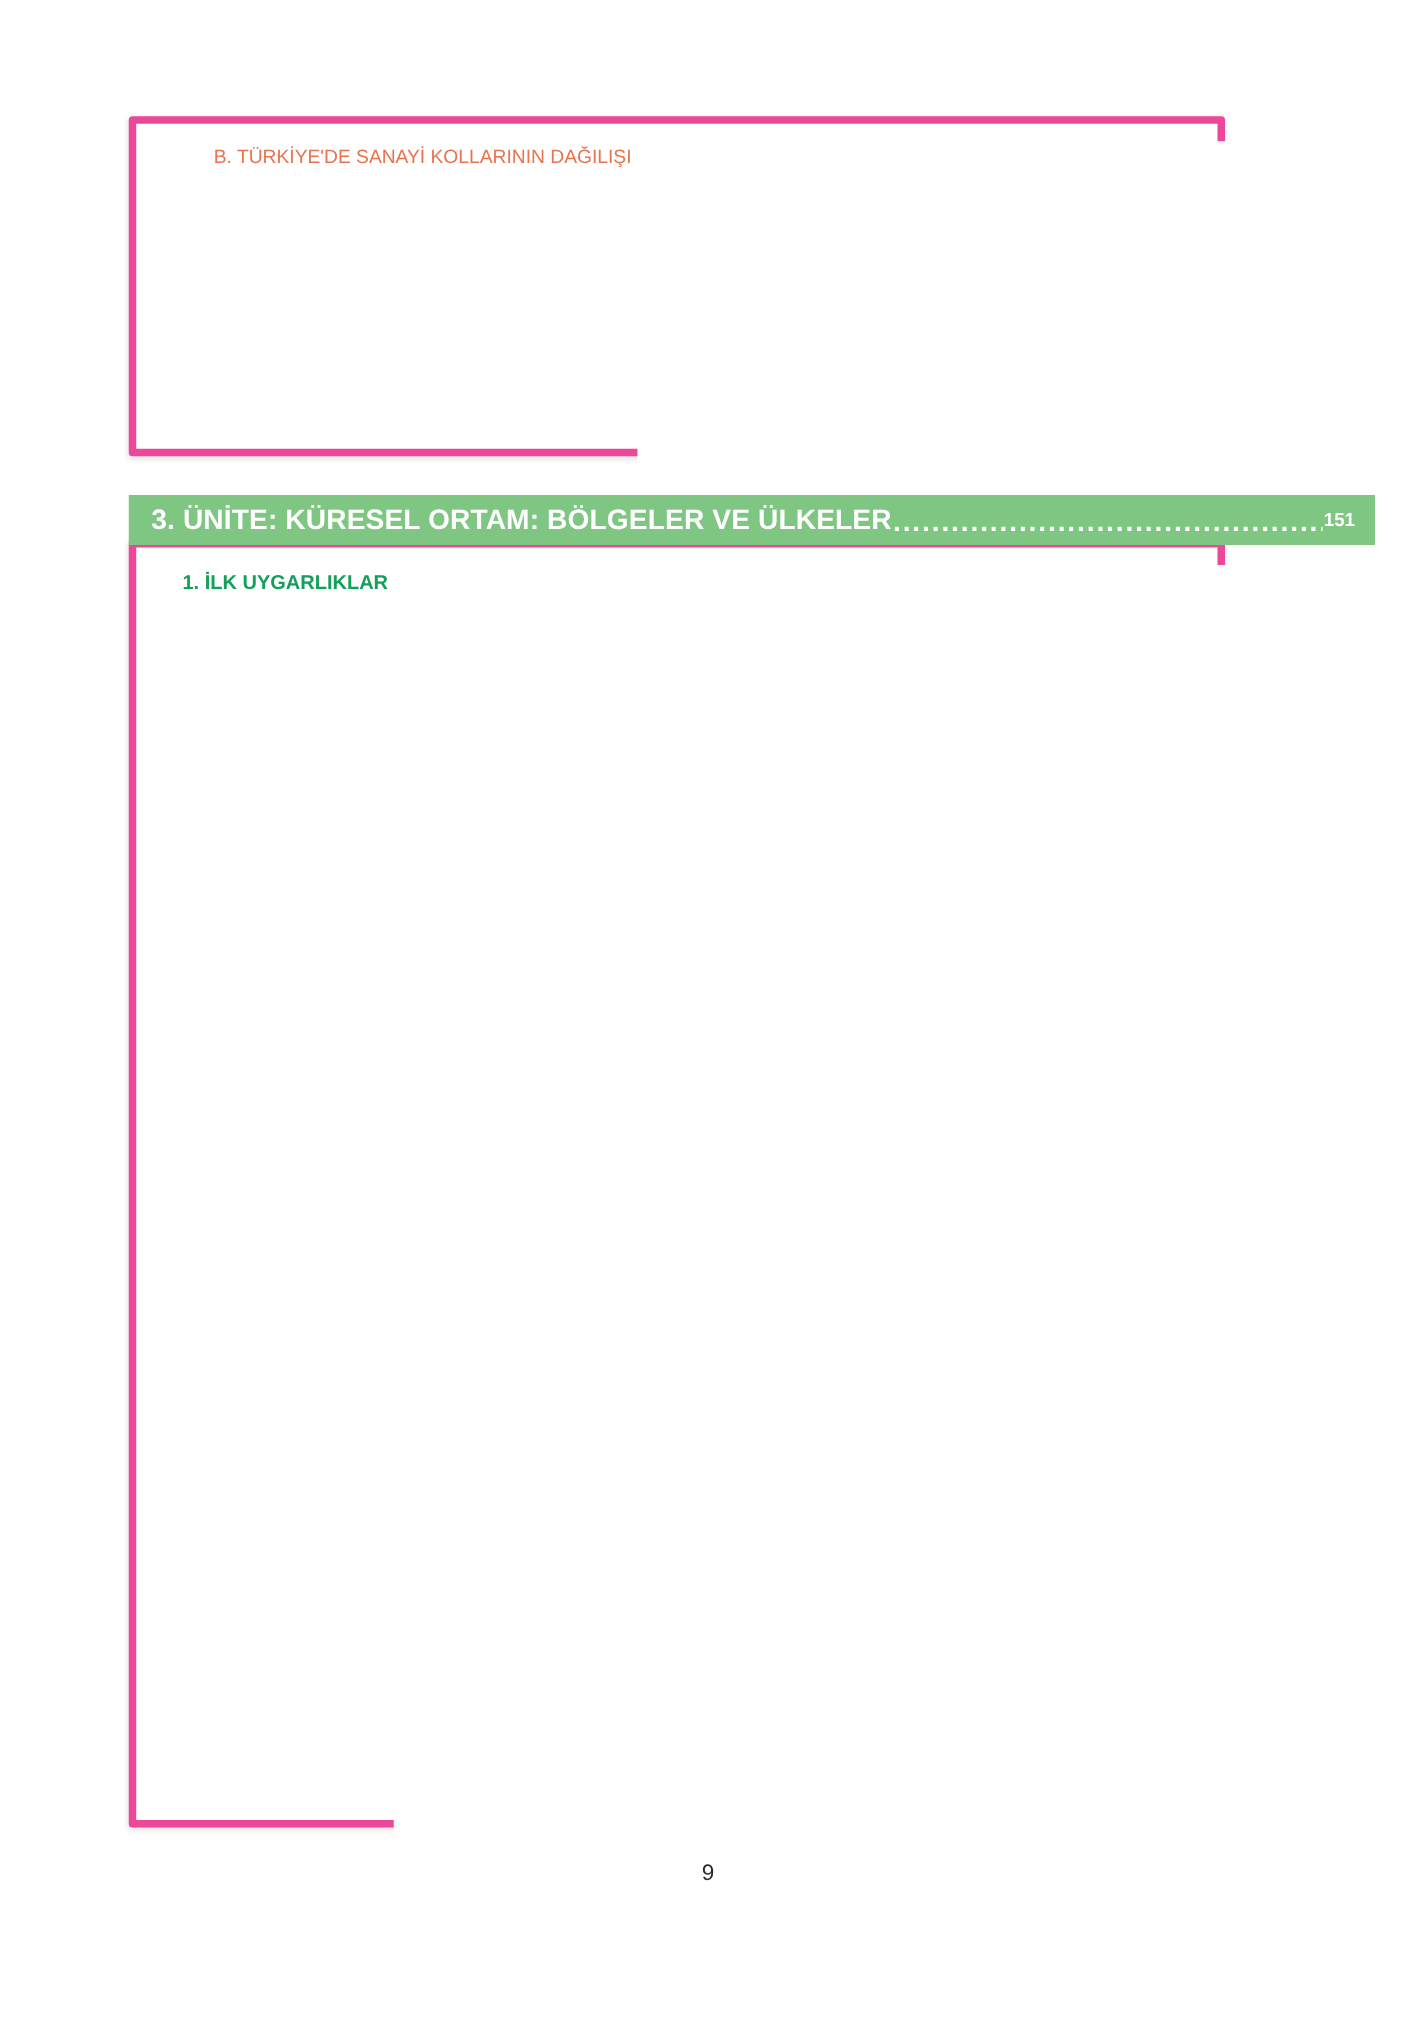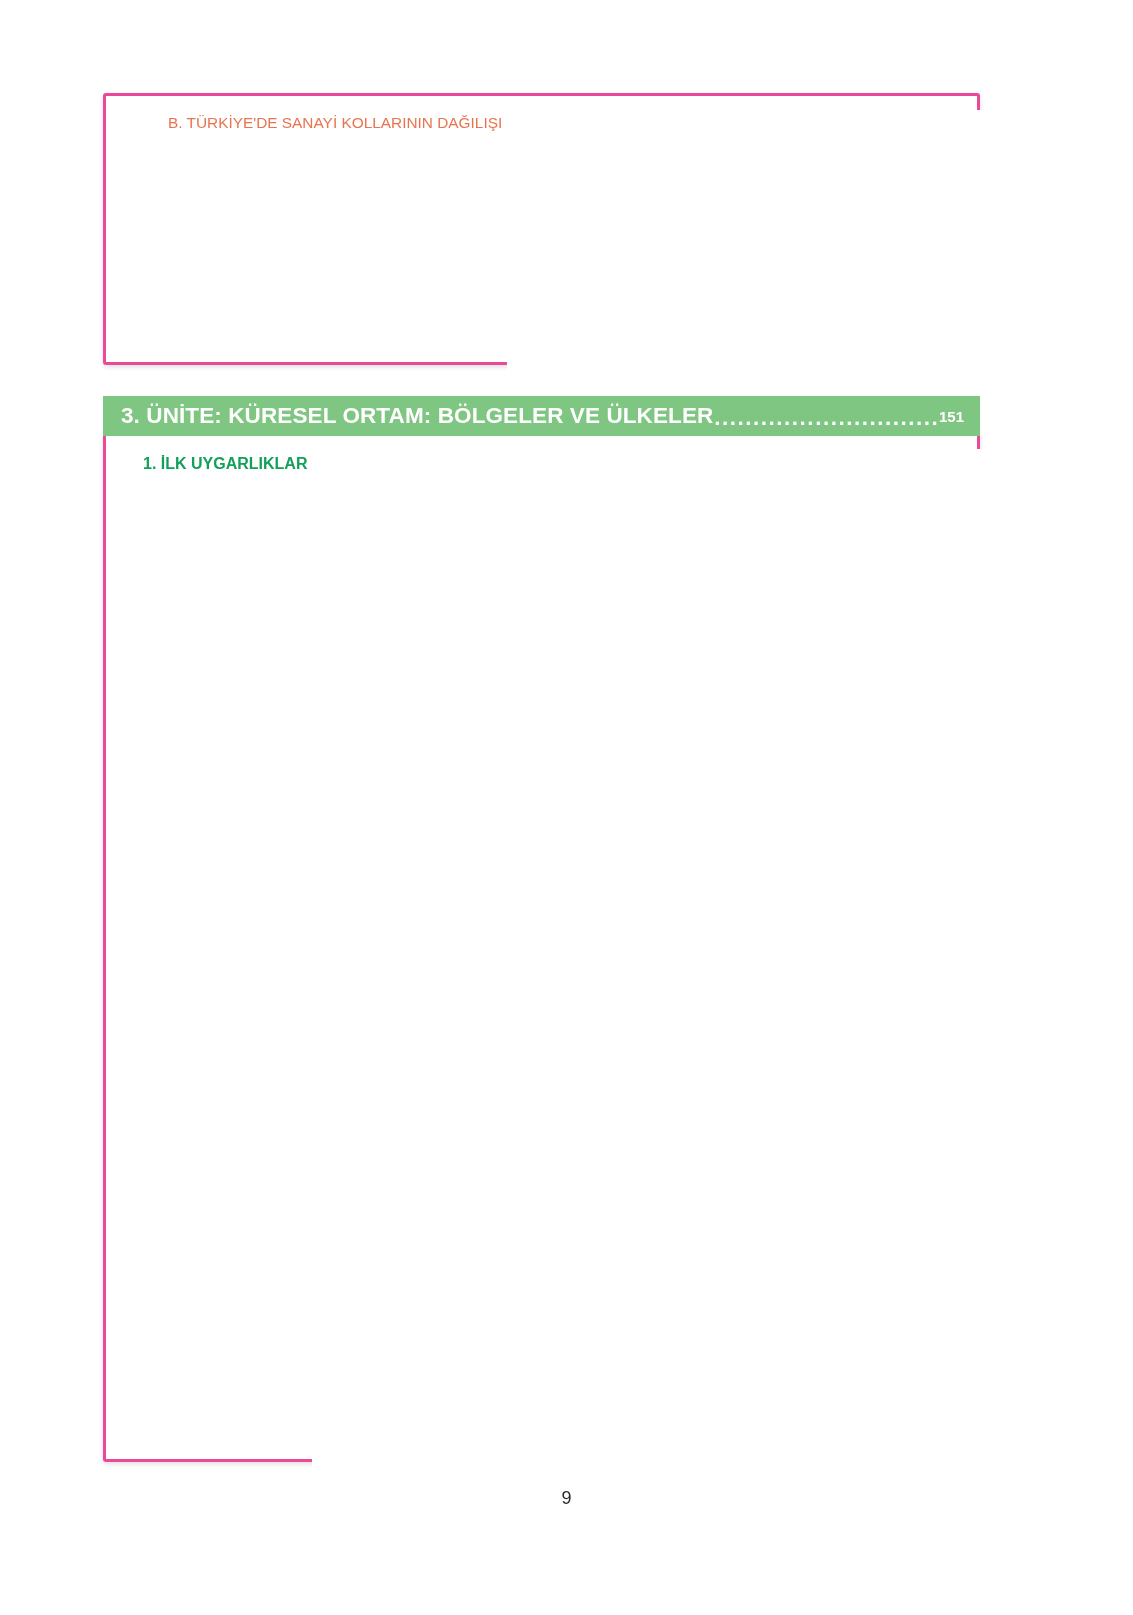--- a/index.html
+++ b/index.html
@@ -14,21 +14,21 @@
     width: 1133px;
     height: 1615px;
     background: #ffffff;
     overflow: hidden;
   }
 
   
   .card {
     position: absolute;
     background: #ffffff;
-    border: 3px solid #ec4899;
+    border: 6px solid #ec4899;
     border-radius: 3px;
     box-shadow: 0 2px 5px rgba(0,0,0,0.13);
   }
   .card-top {
     left: 103px;
     top: 93px;
     width: 877px;
     height: 272px;
     padding: 14px 22px 10px 22px;
   }
@@ -38,21 +38,21 @@
     width: 877px;
     height: 1030px;
     padding: 0;
   }
 
   
   .unit-banner {
     position: absolute;
     left: 103px;
     top: 396px;
-    width: 877px;
+    width: 997px;
     height: 40px;
     background: #7ec682;
     display: flex;
     align-items: center;
     padding: 0 16px 0 18px;
     z-index: 3;
   }
   .unit-banner .ttl {
     color: #ffffff;
     font-size: 22.5px;

